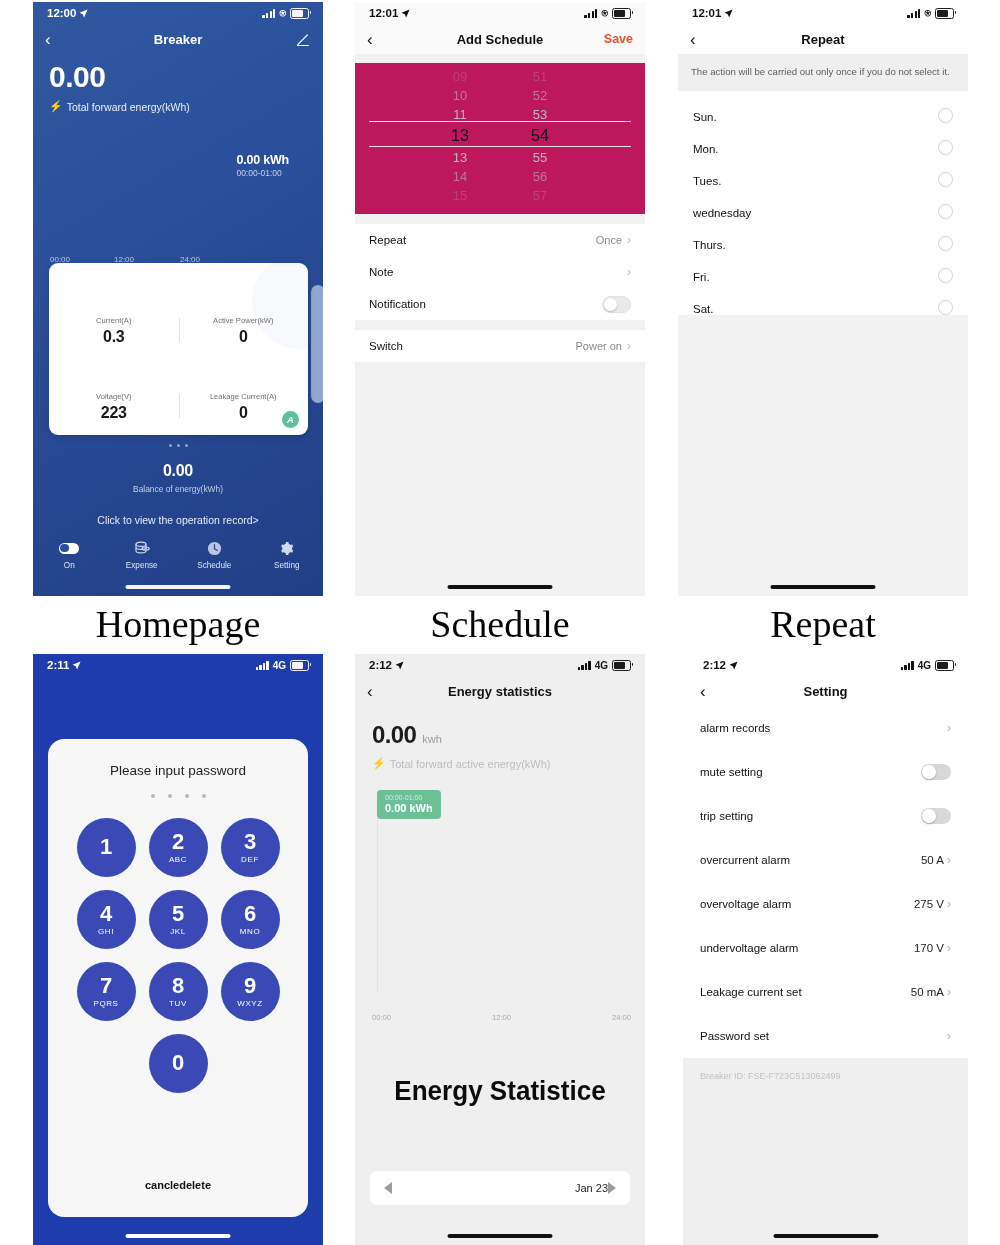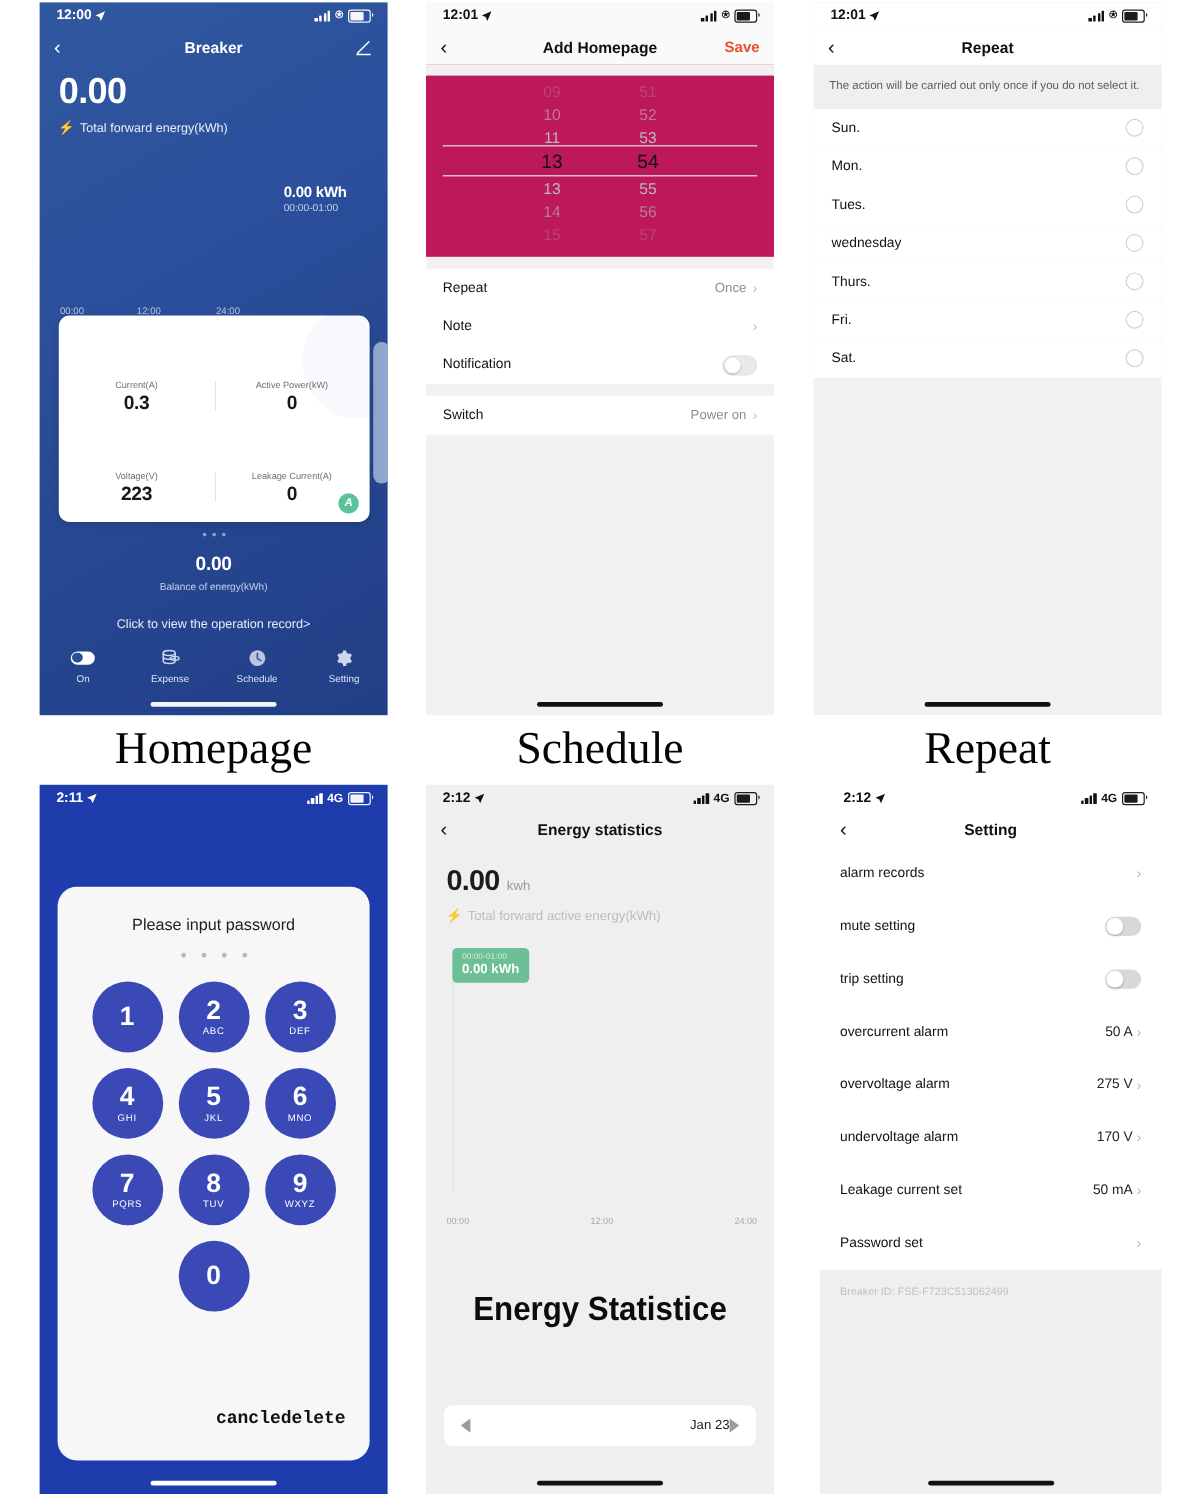--- a/index.html
+++ b/index.html
@@ -85,21 +85,21 @@
   .chev{color:#bdbdbd;font-size:12px;}
   .sw{width:27px;height:15px;border-radius:9px;background:#e9e9e9;position:relative;border:1px solid #e2e2e2;}
   .sw::after{content:"";position:absolute;left:1px;top:1px;width:13px;height:13px;border-radius:50%;background:#fff;box-shadow:0 1px 2px rgba(0,0,0,.22);}
   .gap{height:10px;background:#f2f2f2;}
   .filler{background:#f2f2f2;}
 
   
   #p-rep{left:678px;top:2px;width:290px;height:594px;background:#f2f2f2;color:#111;}
   #p-rep .statusbar{color:#111;}
   .notice{background:#efefef;color:#5d5d5d;font-size:9.6px;line-height:1.45;padding:11px 13px 12px;}
-  .drow{display:flex;align-items:center;height:32px;padding:0 15px;background:#fff;font-size:11.5px;}
+  .drow{display:flex;align-items:flex-end;height:32px;padding:0 15px;background:#fff;font-size:11.5px;}
   .radio{margin-left:auto;width:13px;height:13px;border-radius:50%;border:1px solid #d2d2d2;}
 
   
   .caption{position:absolute;top:598px;height:52px;line-height:52px;text-align:center;
      font-family:"Liberation Serif",serif;font-size:38px;color:#050505;}
   #cap1{left:33px;width:290px}
   #cap2{left:355px;width:290px}
   #cap3{left:678px;width:290px}
 
   
@@ -108,21 +108,21 @@
   .pwd-sheet{position:absolute;left:15px;right:15px;top:85px;bottom:28px;background:#f7f7f7;border-radius:16px;color:#111;}
   .pwd-title{text-align:center;font-size:13.5px;color:#222;padding-top:24px;}
   .pwd-dots{display:flex;gap:13px;justify-content:center;margin-top:16px;}
   .pwd-dots i{width:4px;height:4px;border-radius:50%;background:#b9b9b9;display:block;}
   .keypad{display:grid;grid-template-columns:repeat(3,1fr);row-gap:13px;margin:20px 22px 0;justify-items:center;}
   .key{width:59px;height:59px;border-radius:50%;background:#3a49b5;color:#fff;display:flex;flex-direction:column;
        align-items:center;justify-content:center;}
   .key .kn{font-size:22px;font-weight:bold;line-height:1;}
   .key .kl{font-size:8px;letter-spacing:.6px;margin-top:2px;}
   .key.zero{grid-column:2;}
-  .pwd-foot{position:absolute;left:20px;right:20px;bottom:26px;display:flex;justify-content:flex-end;font-size:15px;font-weight:bold;color:#111;font-family:Liberation Mono, monospace;}
+  .pwd-foot{position:absolute;left:20px;right:20px;bottom:26px;display:flex;justify-content:center;font-size:11px;font-weight:bold;color:#111;}
   #p-pwd .home-indicator{background:#fff;}
 
   
   #p-stat{left:355px;top:654px;width:290px;height:591px;background:#efefef;color:#111;}
   #p-stat .statusbar{color:#111;}
   .seg{display:flex;margin:12px 15px 0;border:1px solid #cfe6da;border-radius:5px;overflow:hidden;background:#fafafa;height:24px;}
   .seg div{flex:1;display:flex;align-items:center;justify-content:center;font-size:10.5px;color:#79b896;}
   .seg div.on{background:#6cbf96;color:#fff;flex:0 0 33%;}
   .stat-val{display:flex;align-items:baseline;gap:6px;margin:15px 0 0 17px;}
   .stat-val .sv{font-size:24px;font-weight:bold;letter-spacing:-.6px;color:#1b1b1b;}
@@ -295,21 +295,21 @@
             <i></i>
           </span>
         <span class="wifi">⍟</span>
         <span class="batt">
             <b></b>
           </span>
       </div>
     </div>
     <div class="navbar">
       <span class="chev-back">‹</span>
-      <span class="nb-title">Add Homepage</span>
+      <span class="nb-title">Add Schedule</span>
       <span style="margin-left:auto;color:#e8502b;font-size:12.5px;font-weight:bold;">Save</span>
     </div>
     <div class="picker">
       <div class="grayband"></div>
       <div class="pcols">
         <div class="pcol">
           <div class="pitem f2">09</div>
           <div class="pitem f1">10</div>
           <div class="pitem">11</div>
           <div class="pitem sel">13</div>

